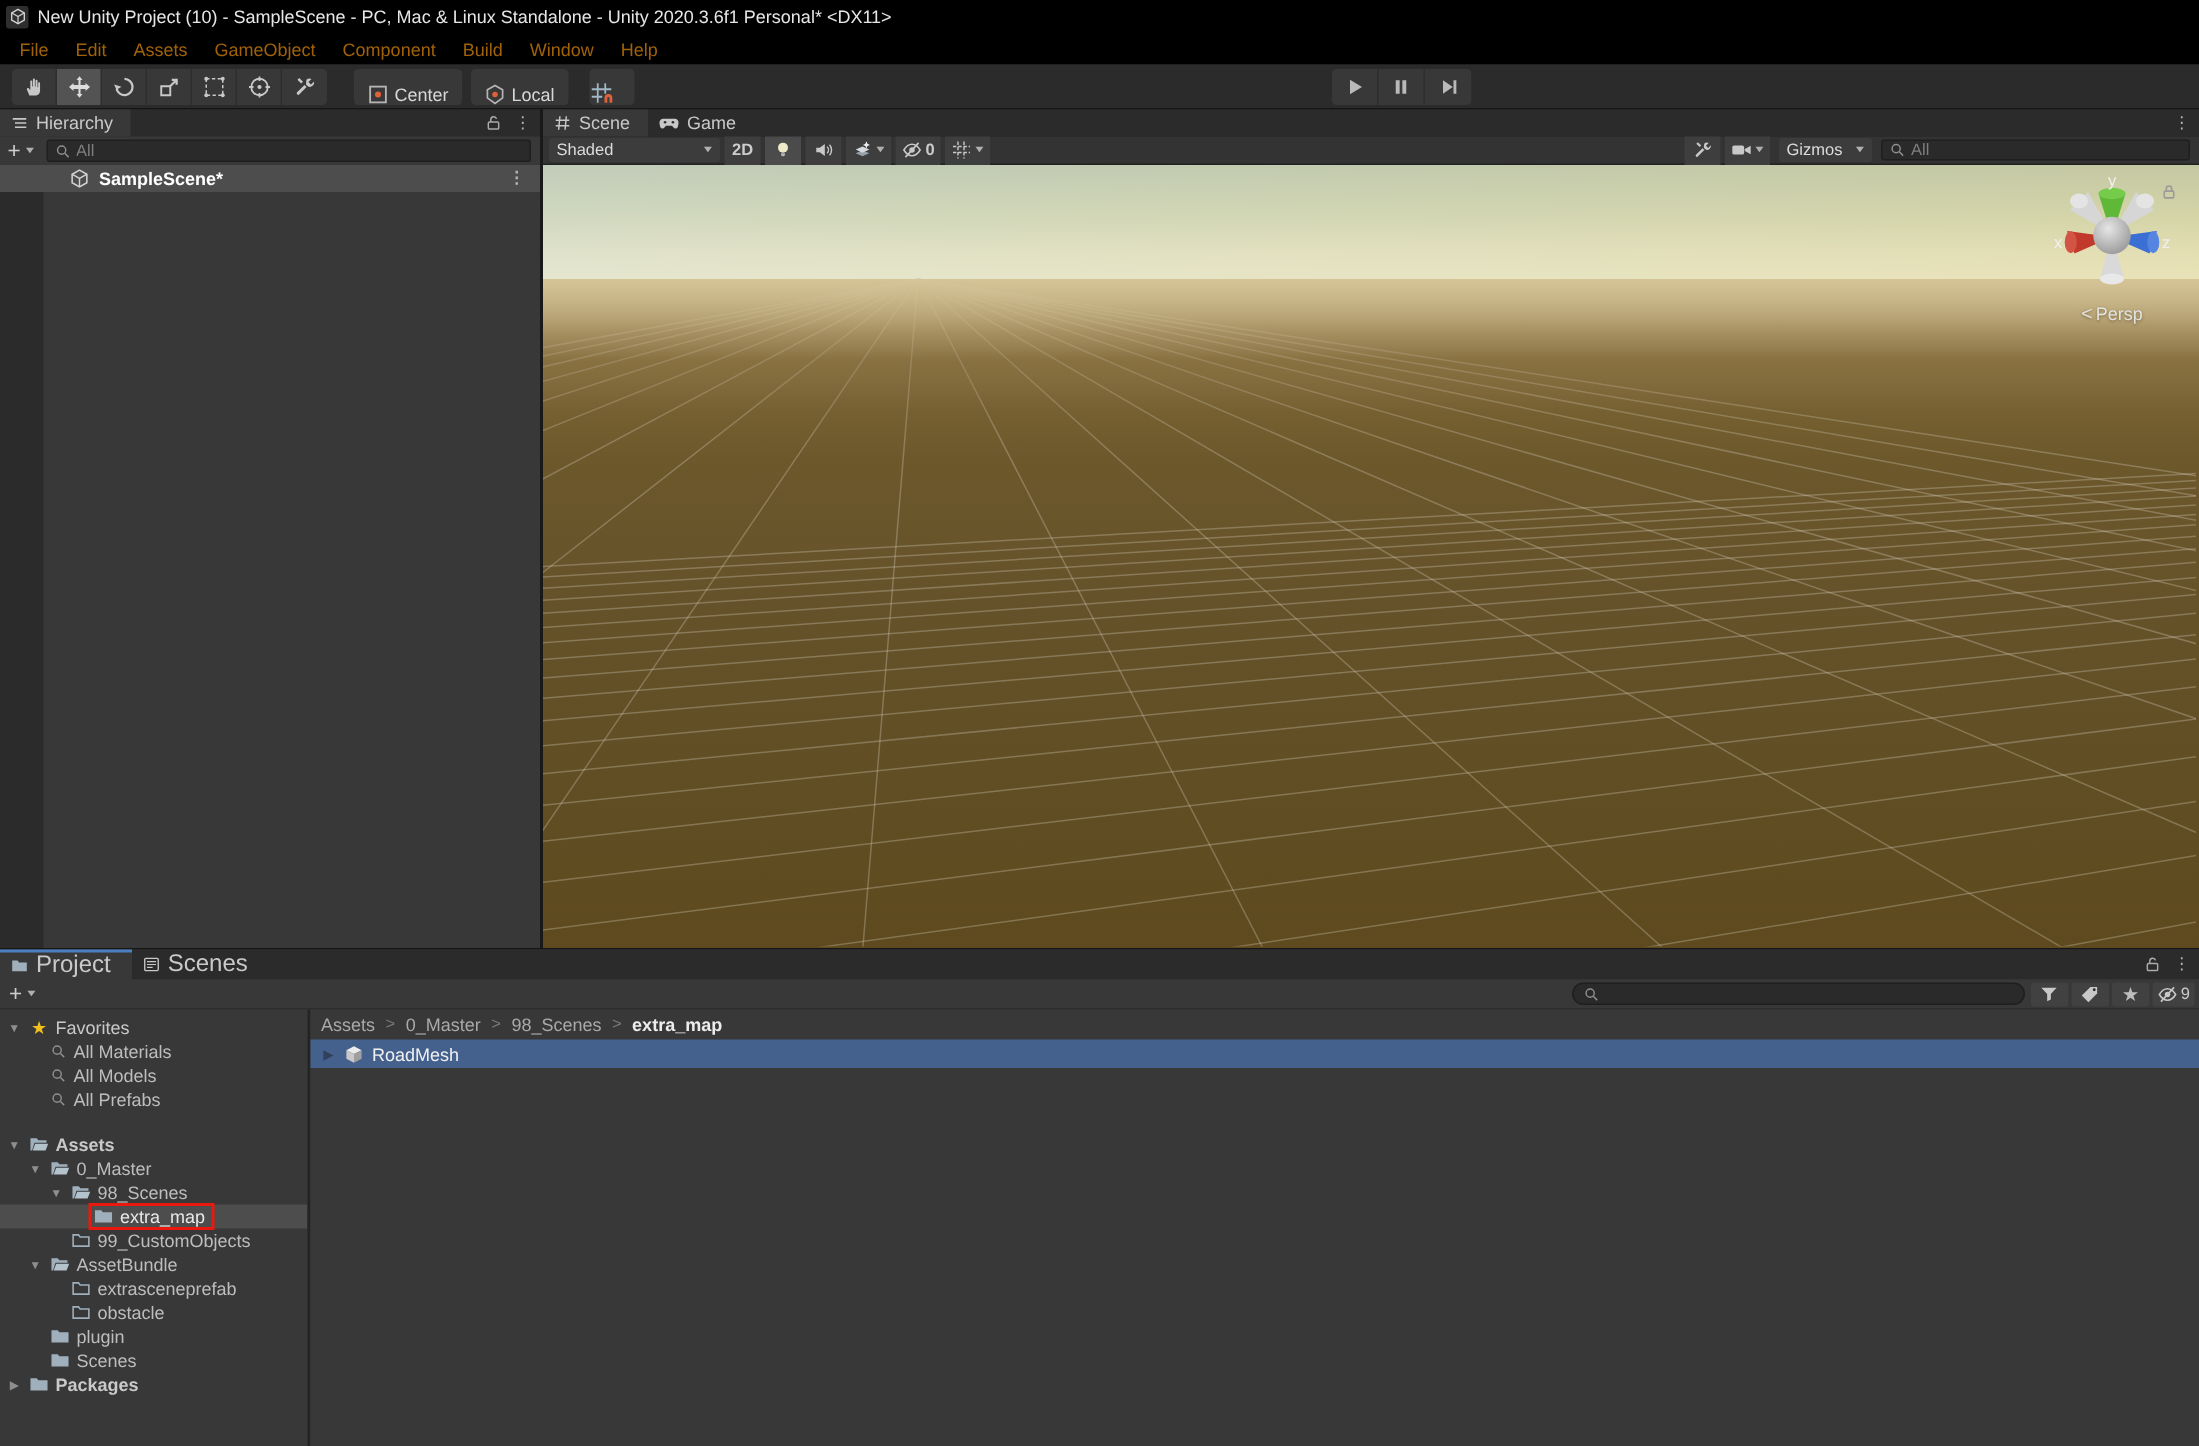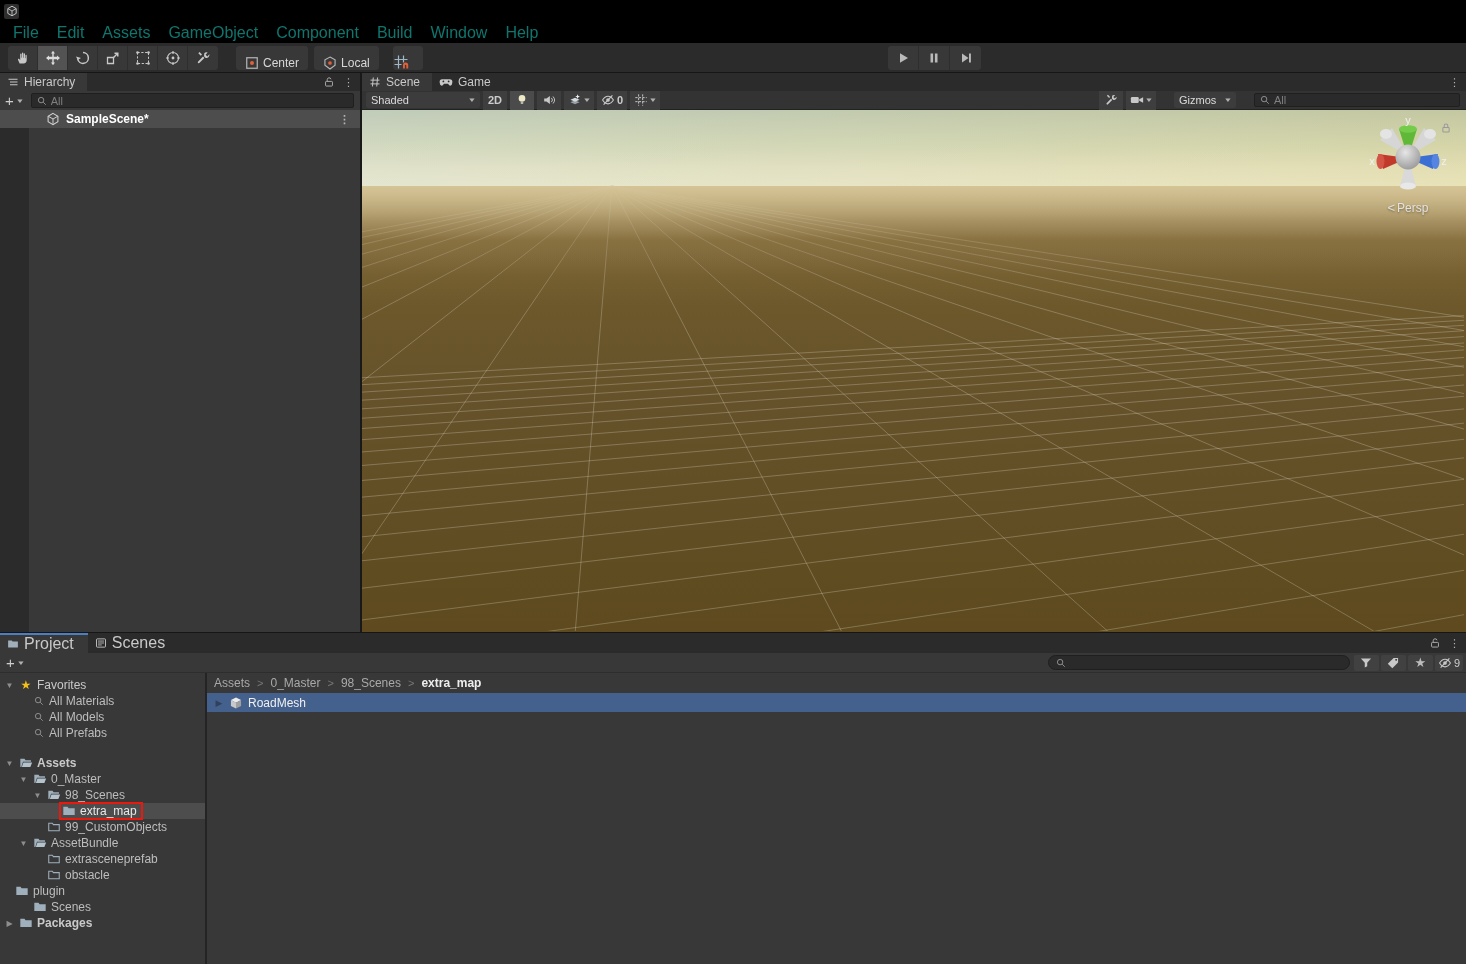--- a/index.html
+++ b/index.html
@@ -5,21 +5,21 @@
   *{box-sizing:border-box;margin:0;padding:0}
   html,body{width:1466px;height:964px;overflow:hidden;background:#282828;
     font-family:"Liberation Sans",sans-serif;-webkit-font-smoothing:antialiased}
   .win{width:1466px;height:964px;display:flex;flex-direction:column;background:#282828}
 
   
   .titlebar{height:22px;background:#000;display:flex;align-items:center;padding-left:4px;gap:6px;flex:none}
   .titlebar .title{font-size:12px;color:#e6e6e6;white-space:nowrap}
   .appicon{width:15px;height:15px;background:#2e2e2e;border-radius:2px;display:flex;align-items:center;justify-content:center}
   .menubar{height:21px;background:#000;display:flex;align-items:center;padding-left:4px;flex:none}
-  .menu{font-size:16px;color:#0f766e;padding:0 9px;height:100%;display:flex;align-items:center;cursor:default}
+  .menu{font-size:12px;color:#a16207;padding:0 9px;height:100%;display:flex;align-items:center;cursor:default}
 
   
   .toolbar{height:30px;background:#2b2b2b;border-bottom:1px solid #161616;display:flex;align-items:center;
     position:relative;padding-left:8px;flex:none}
   .toolgroup{display:flex;height:24px;border-radius:3px;overflow:hidden}
   .tool{width:30px;height:24px;display:flex;align-items:center;justify-content:center;background:#383838;
     border:none;border-right:1px solid #2e2e2e;cursor:default}
   .tool:last-child{border-right:none}
   .tool.sel{background:#535353}
   .tbtn{height:24px;background:#383838;border:none;border-radius:3px;color:#d8d8d8;font-size:12px;
@@ -56,21 +56,21 @@
 
   
   .scenepanel{flex:1;display:flex;flex-direction:column;min-width:0}
   .stoolbar{height:19px;background:#333;display:flex;align-items:center;padding:0 4px;gap:3px;flex:none;border-bottom:1px solid #222}
   .sdrop{width:114px;height:16px;background:#3c3c3c;border-radius:2px;display:flex;align-items:center;
     padding:0 5px;font-size:11px;color:#dcdcdc;justify-content:space-between;cursor:default}
   .sbtn{height:16px;min-width:24px;background:#3e3e3e;border:none;border-radius:2px;color:#ccc;font-size:11px;
     font-weight:bold;display:flex;align-items:center;justify-content:center;gap:2px;padding:16px 4px;cursor:default}
   .sbtn.on{background:#4b4b4b}
   .sspacer{flex:1}
-  .gizdrop{width:62px;margin:0 15px}
+  .gizdrop{width:62px;margin:0 3px}
   .scenesearch{flex:none;width:206px;height:14px;margin-right:2px}
 
   
   .viewport{flex:1;position:relative;overflow:hidden;background:#5f4b20}
   .sky{position:absolute;top:0;left:0;right:0;height:76px;
     background:linear-gradient(#c7d0b6 0%,#dce0bd 45%,#efeccb 75%,#f6f2d2 100%)}
   .sky::after{content:"";position:absolute;inset:0;
     background:linear-gradient(90deg,rgba(168,188,198,.22),rgba(184,170,90,.22))}
   .ground{position:absolute;top:76px;left:0;right:0;bottom:0;
     background:linear-gradient(#c0af80 0%,#8b7345 8%,#6f5a2c 20%,#66522a 48%,#5e4a1e 100%)}
@@ -273,20 +273,21 @@
 </svg>
 
 <div class="win">
 
   <div class="titlebar">
     <span class="appicon">
       <svg class="ic12">
           <use href="#i-unitycube"></use>
         </svg>
     </span>
+    <span class="title">New Unity Project (10) - SampleScene - PC, Mac &amp; Linux Standalone - Unity 2020.3.6f1 Personal* &lt;DX11&gt;</span>
   </div>
 
   <div class="menubar">
     <span class="menu">File</span>
     <span class="menu">Edit</span>
     <span class="menu">Assets</span>
     <span class="menu">GameObject</span>
     <span class="menu">Component</span>
     <span class="menu">Build</span>
     <span class="menu">Window</span>
@@ -703,21 +704,21 @@
             </svg>
           <span>extrasceneprefab</span>
         </div>
         <div class="trow" style="padding-left:32px">
           <span class="tri"></span>
           <svg class="ic">
               <use href="#i-folder-outline"></use>
             </svg>
           <span>obstacle</span>
         </div>
-        <div class="trow" style="">
+        <div class="trow" style="padding-left:18px">
           <span class="tri"></span>
           <svg class="ic">
               <use href="#i-folder"></use>
             </svg>
           <span>plugin</span>
         </div>
         <div class="trow" style="padding-left:18px">
           <span class="tri"></span>
           <svg class="ic">
               <use href="#i-folder"></use>

